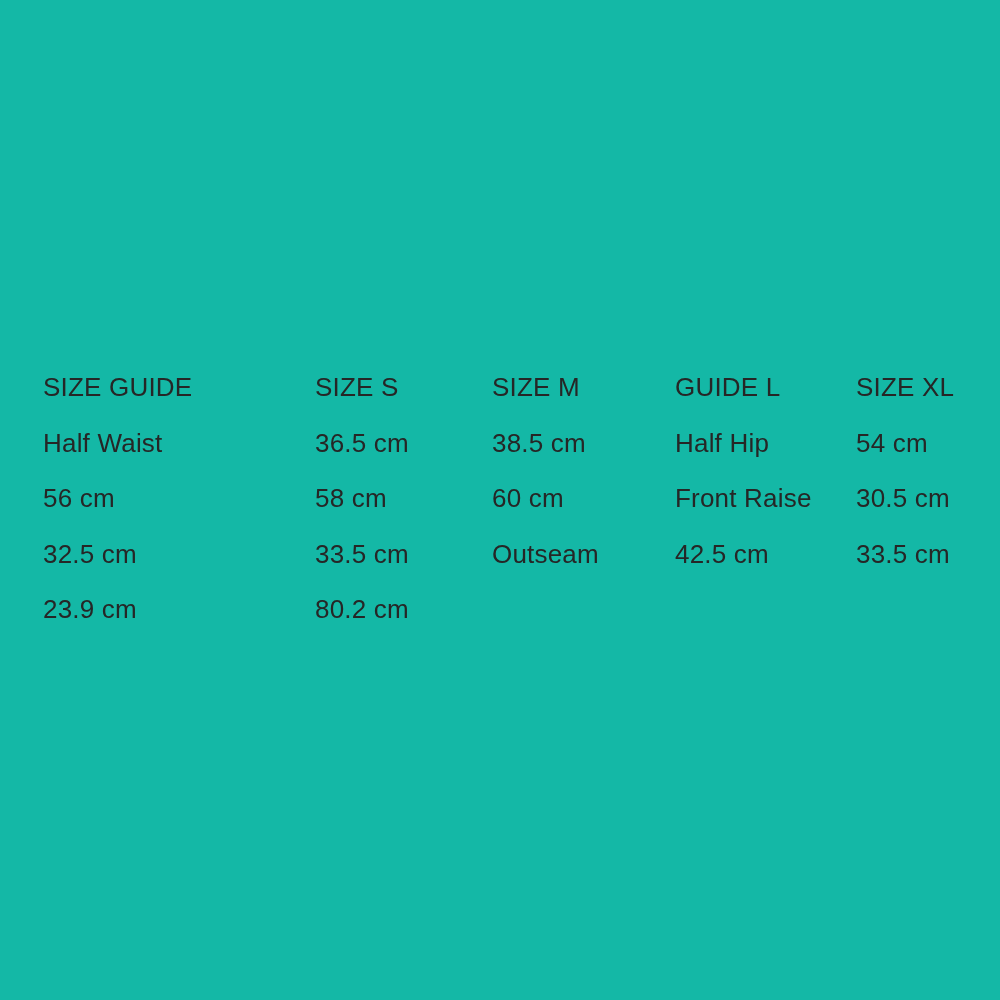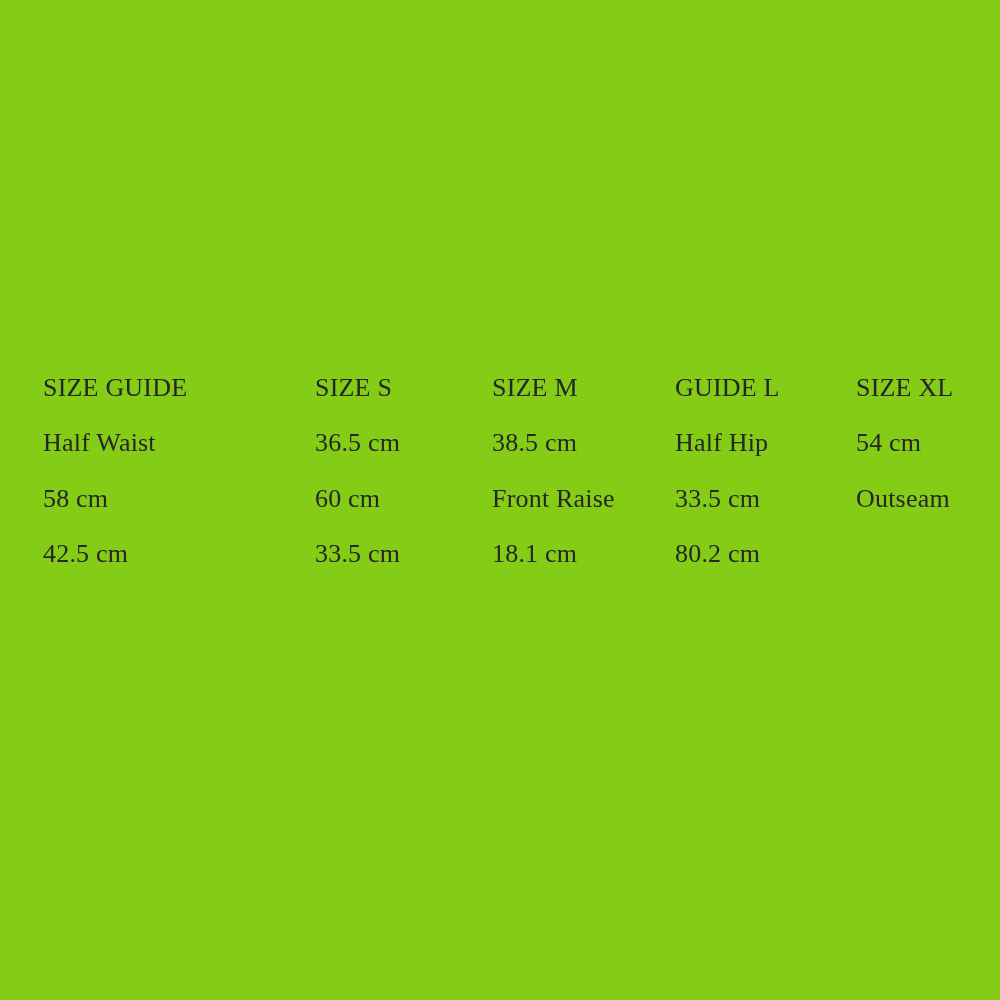--- a/index.html
+++ b/index.html
@@ -7,22 +7,21 @@
     width: 1000px;
     height: 1000px;
     background: #ffffff;
     font-family: "Liberation Sans", sans-serif;
     overflow: hidden;
   }
   .page {
     position: relative;
     width: 1000px;
     height: 1000px;
-    background: #84cc16;
-    font-family: Liberation Serif, serif;
+    background: #14b8a6;
   }
   .size-table {
     position: absolute;
     left: 43px;
     top: 360px;
     display: grid;
     grid-template-columns: 272px 177px 183px 181px auto;
     grid-auto-rows: 55.5px;
     color: #262626;
     font-size: 26px;
@@ -46,26 +45,29 @@
     <div class="cell">SIZE M</div>
     <div class="cell">GUIDE L</div>
     <div class="cell">SIZE XL</div>
 
     <div class="cell">Half Waist</div>
     <div class="cell">36.5 cm</div>
     <div class="cell">38.5 cm</div>
 
     <div class="cell">Half Hip</div>
     <div class="cell">54 cm</div>
+    <div class="cell">56 cm</div>
     <div class="cell">58 cm</div>
     <div class="cell">60 cm</div>
 
     <div class="cell">Front Raise</div>
+    <div class="cell">30.5 cm</div>
+    <div class="cell">32.5 cm</div>
     <div class="cell">33.5 cm</div>
 
     <div class="cell">Outseam</div>
     <div class="cell">42.5 cm</div>
     <div class="cell">33.5 cm</div>
-    <div class="cell">18.1 cm</div>
+    <div class="cell">23.9 cm</div>
     <div class="cell">80.2 cm</div>
 
   </div>
 </div>
 
 </body></html>

